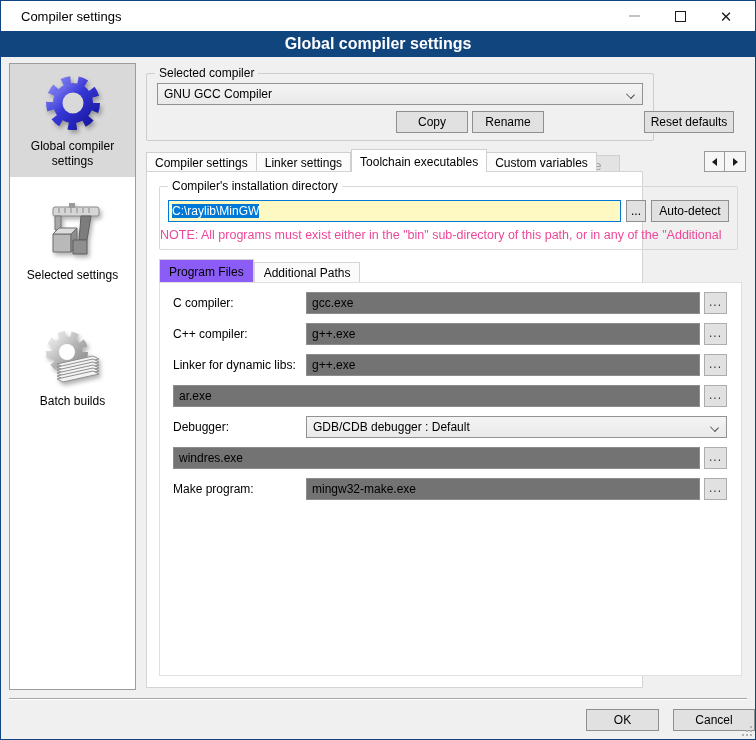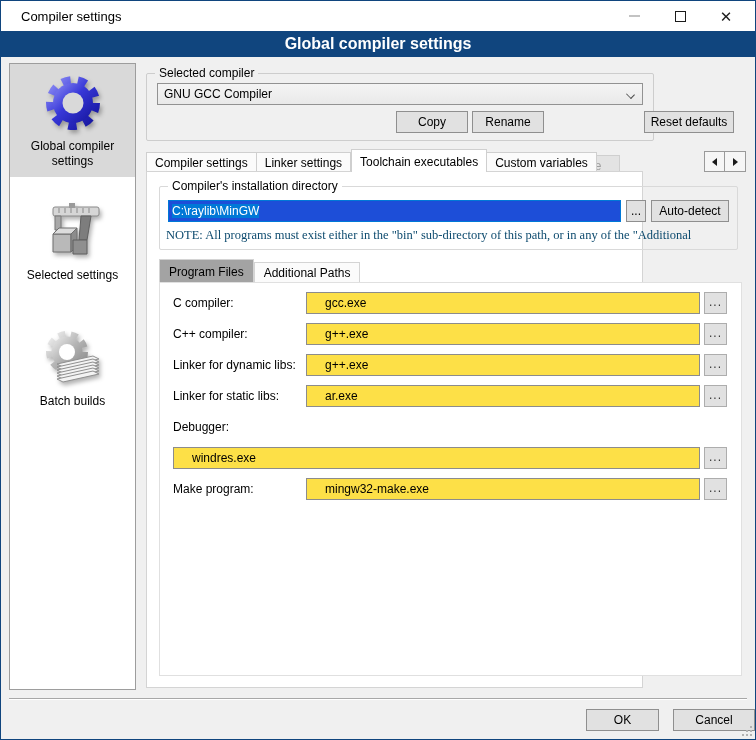--- a/index.html
+++ b/index.html
@@ -66,39 +66,39 @@
   .tri-l { width:0; height:0; border:4px solid transparent; border-right:5px solid #1b1b1b; margin-right:4px;}
   .tri-r { width:0; height:0; border:4px solid transparent; border-left:5px solid #1b1b1b; margin-left:4px;}
 
   
   .page { position:absolute; left:145px; top:170px; width:497px; height:517px;
           background:#fff; border:1px solid #d4d4d4; }
 
   #grp-dir { left:12px; top:14px; width:579px; height:64px; border-color:#d9d9d9; }
   #grp-dir .group-label { background:#fff; }
   .dir-input { position:absolute; left:8px; top:13px; width:453px; height:22px;
-               border:1px solid #0078d7; background:#1d4ed8; line-height:20px; padding:0 3px;
+               border:1px solid #0078d7; background:#fef9c3; line-height:20px; padding:0 3px;
                overflow:hidden; white-space:nowrap; }
   .dir-input .sel { background:#0078d7; color:#fff; }
   #btn-dir-browse { position:absolute; left:466px; top:13px; width:20px; }
   #btn-autodetect { position:absolute; left:491px; top:13px; width:78px; }
-  .note { position:absolute; left:6px; top:41px; width:568px; color:#0c4a6e;
-          white-space:nowrap; overflow:hidden; font-size:12.5px;font-family:Liberation Serif, serif; }
+  .note { position:absolute; left:0; top:41px; width:568px; color:#ec4899;
+          white-space:nowrap; overflow:hidden; font-size:12.5px; }
 
   
   .subtabstrip { position:absolute; left:12px; top:87px; display:flex; z-index:2; }
   .subtab { border:1px solid #d4d4d4; border-bottom:none; background:#fbfbfb;
             padding:0 9px; height:20px; margin-top:3px; line-height:20px; }
-  .subtab.active { background:#a3a3a3; height:23px; margin-top:0; line-height:24px; }
+  .subtab.active { background:#8b5cf6; height:23px; margin-top:0; line-height:24px; }
   .innerpage { position:absolute; left:12px; top:110px; width:583px; height:394px;
                background:#fff; border:1px solid #e0e0e0; padding:9px 14px 0 13px; }
   .frow { display:flex; height:22px; margin-bottom:9px; }
   .frow .flabel { width:133px; line-height:22px; flex:0 0 133px; }
-  .textbox { flex:1; border:1px solid #8c8c8c; background:#fde047; line-height:20px;
-             padding:0 18px; overflow:hidden; white-space:nowrap; }
+  .textbox { flex:1; border:1px solid #8c8c8c; background:#737373; line-height:20px;
+             padding:0 5px; overflow:hidden; white-space:nowrap; }
   .frow .btn.browse { width:23px; margin-left:4px; flex:0 0 23px; color:#333;
                       border-color:#adadad; line-height:18px; letter-spacing:1px; }
   .frow .combo { flex:1; }
 
   
   .sep { position:absolute; left:8px; right:8px; top:697px; height:2px;
          border-top:1px solid #a7a7a7; border-bottom:1px solid #fff; }
   #btn-ok     { position:absolute; left:585px; top:708px; width:73px; border-color:#8f8f8f; }
   #btn-cancel { position:absolute; left:672px; top:708px; width:82px; border-color:#8f8f8f; }
   .grip { position:absolute; right:3px; bottom:3px; width:10px; height:10px; }
@@ -249,27 +249,30 @@
         <div class="btn browse">...</div>
       </div>
 
       <div class="frow">
         <span class="flabel">Linker for dynamic libs:</span>
         <div class="textbox">g++.exe</div>
         <div class="btn browse">...</div>
       </div>
 
       <div class="frow">
-        <span class="flabel">Linker for static libs:</span>
         <div class="textbox">ar.exe</div>
         <div class="btn browse">...</div>
       </div>
 
       <div class="frow">
         <span class="flabel">Debugger:</span>
+        <div class="combo">
+          <span>GDB/CDB debugger : Default</span>
+          <span class="chev"></span>
+        </div>
       </div>
 
       <div class="frow">
         <div class="textbox">windres.exe</div>
         <div class="btn browse">...</div>
       </div>
 
       <div class="frow">
         <span class="flabel">Make program:</span>
         <div class="textbox">mingw32-make.exe</div>

